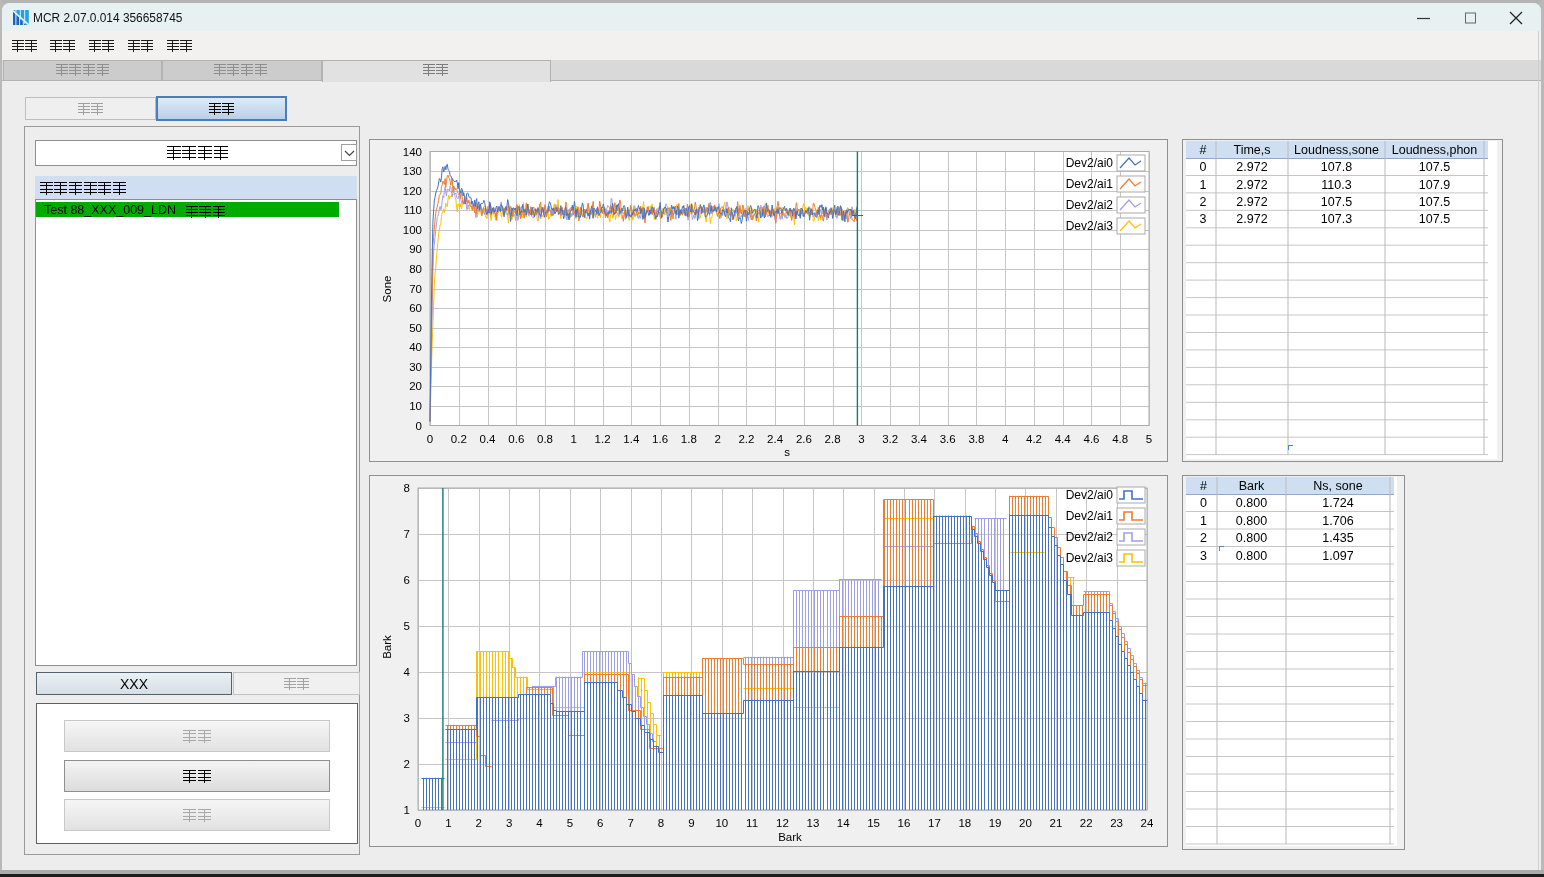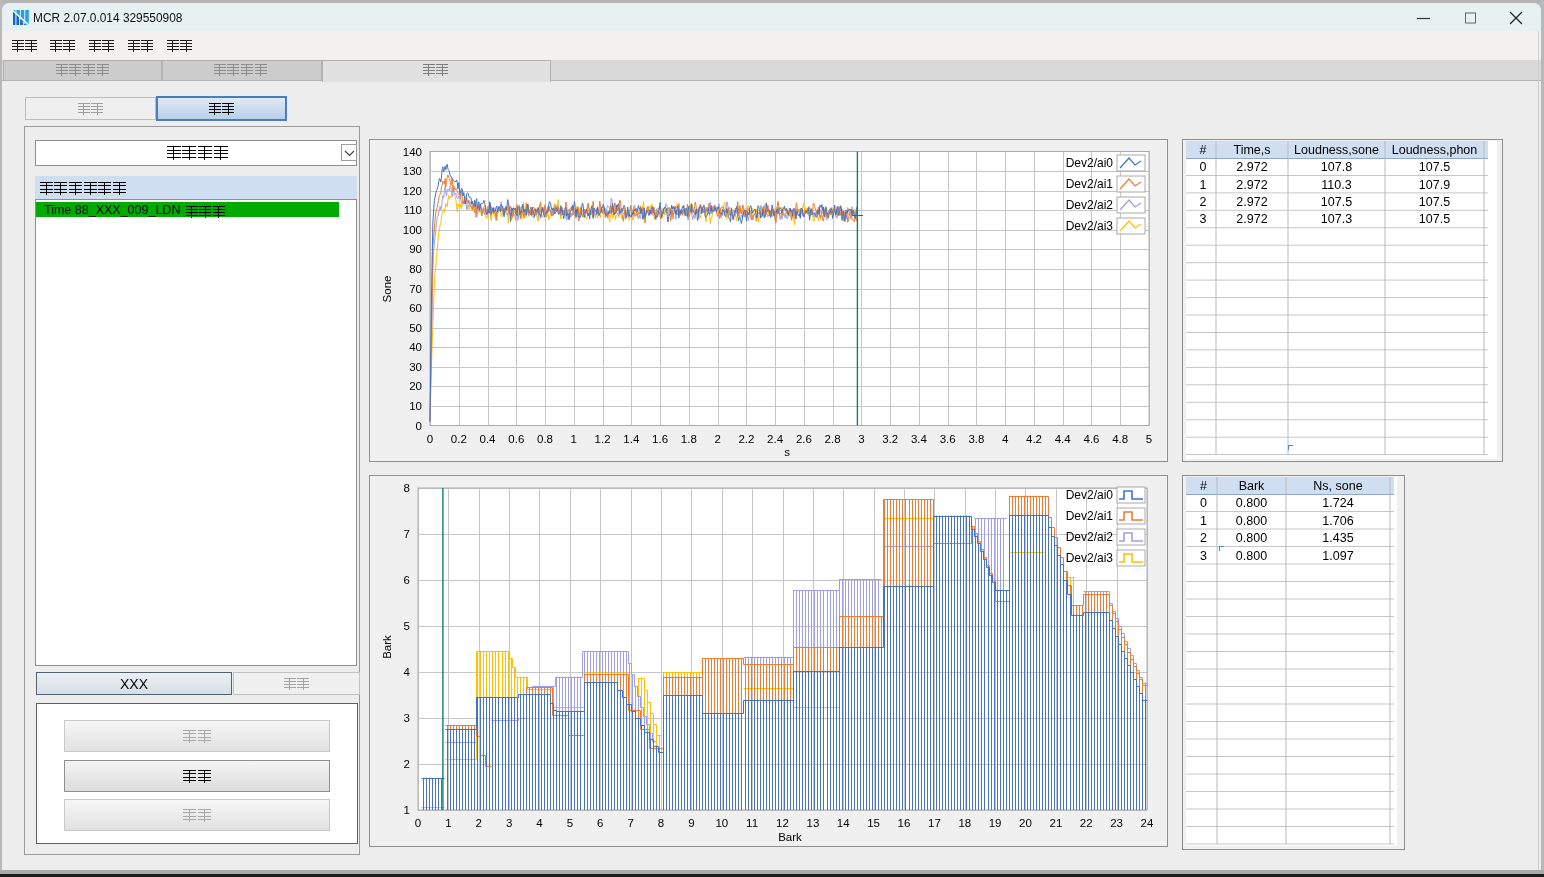--- a/index.html
+++ b/index.html
@@ -27,21 +27,21 @@
  <g fill="#29a0e0">
       <rect x="0" y="0" width="3.4" height="15"></rect>
       <rect x="4.4" y="0" width="3.4" height="15"></rect>
       <rect x="8.8" y="0" width="3.4" height="15"></rect>
       <rect x="13.2" y="0" width="3.6" height="15"></rect>
     </g>
  <path d="M0 0 L13.5 15 H0 Z" fill="#1565c0"></path>
  <path d="M0 0 L16.8 15" stroke="#e7f1f1" stroke-width="1.6"></path>
  <path d="M0.5 0 V15 M3.9 3 V15 M7.6 7.4 V15 M11.3 11.4 V15" stroke="#e7f1f1" stroke-width="1"></path>
 </svg>
-<div class="abs" style="left:33px;top:11px;font-size:11.9px;line-height:14px;color:#101010">MCR 2.07.0.014 329550908</div>
+<div class="abs" style="left:33px;top:11px;font-size:11.9px;line-height:14px;color:#101010">MCR 2.07.0.014 356658745</div>
 <svg class="abs" style="left:1408px;top:8px" width="125" height="20">
  <path d="M9 10.5H22" stroke="#333" stroke-width="1.2"></path>
  <rect x="57.5" y="5" width="10" height="10" fill="none" stroke="#666" stroke-width="1"></rect>
  <path d="M102 4 L114 16 M114 4 L102 16" stroke="#222" stroke-width="1.3"></path>
 </svg>
 
 <div class="abs" style="left:11px;top:37px;color:#1a1a1a"><i class="cj" style="width:12px;height:12px"></i><i class="cj" style="width:12px;height:12px"></i></div>
 <div class="abs" style="left:49px;top:37px;color:#1a1a1a"><i class="cj" style="width:12px;height:12px"></i><i class="cj" style="width:12px;height:12px"></i></div>
 <div class="abs" style="left:88px;top:37px;color:#1a1a1a"><i class="cj" style="width:12px;height:12px"></i><i class="cj" style="width:12px;height:12px"></i></div>
 <div class="abs" style="left:127px;top:37px;color:#1a1a1a"><i class="cj" style="width:12px;height:12px"></i><i class="cj" style="width:12px;height:12px"></i></div>
@@ -67,21 +67,21 @@
 <div class="abs" style="left:341px;top:144px;width:16px;height:17px;border:1px solid #9f9f9f"></div>
 <svg class="abs" style="left:344px;top:150px" width="11" height="7">
     <path d="M1 1 L5.5 5.5 L10 1" fill="none" stroke="#444" stroke-width="1.2"></path>
   </svg>
 
 <div class="abs" style="left:35px;top:176px;width:322px;height:23px;background:#cfdff1"></div>
 <div class="abs" style="left:39px;top:180px;color:#000"><i class="cj" style="width:13px;height:13px"></i><i class="cj" style="width:13px;height:13px"></i><i class="cj" style="width:13px;height:13px"></i><i class="cj" style="width:13px;height:13px"></i><i class="cj" style="width:13px;height:13px"></i><i class="cj" style="width:13px;height:13px"></i></div>
 
 <div class="abs" style="left:35px;top:199px;width:322px;height:467px;background:#fff;border:1px solid #8f8f8f"></div>
 <div class="abs" style="left:36px;top:202px;width:303px;height:15px;background:#00ab00"></div>
-<div class="abs" style="left:44px;top:203px;font-size:12.5px;color:#000">Time 88_XXX_009_LDN</div>
+<div class="abs" style="left:44px;top:203px;font-size:12.5px;color:#000">Test 88_XXX_009_LDN</div>
 <div class="abs" style="left:185px;top:203px;color:#000"><i class="cj" style="width:12px;height:12px"></i><i class="cj" style="width:12px;height:12px"></i><i class="cj" style="width:12px;height:12px"></i></div>
 
 <div class="btn" style="left:36px;top:672px;width:196px;height:23px;background:linear-gradient(#eaf0f4,#d6dfe6);border:1px solid #51616f;font-size:14px;color:#000">XXX</div>
 <div class="btn" style="left:233px;top:672px;width:127px;height:23px;background:#f0f0f0;border:1px solid #c2c2c2;color:#a3a3a3">
     <i class="cj" style="width:12px;height:12px"></i>
     <i class="cj" style="width:12px;height:12px"></i>
   </div>
 
 <div class="abs" style="left:36px;top:703px;width:322px;height:141px;background:#fff;border:1px solid #606060"></div>
 <div class="btn" style="left:64px;top:720px;width:266px;height:32px;background:linear-gradient(#f6f6f6,#e1e1e1);border:1px solid #c8c8c8;color:#a8a8a8">

